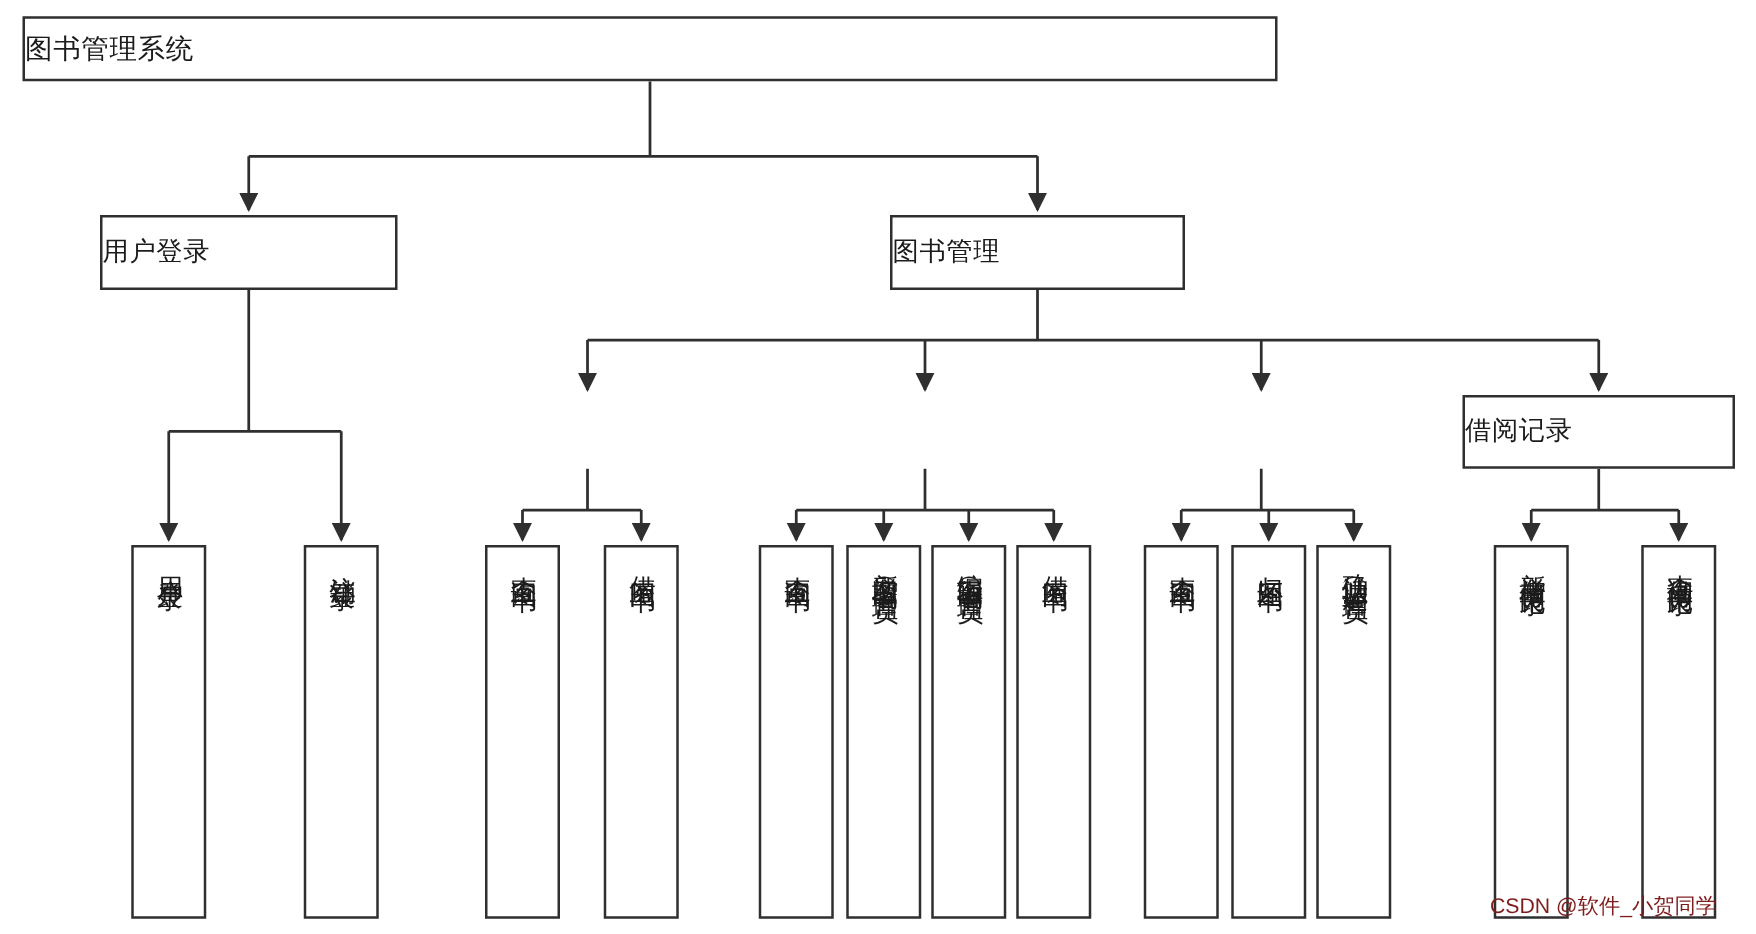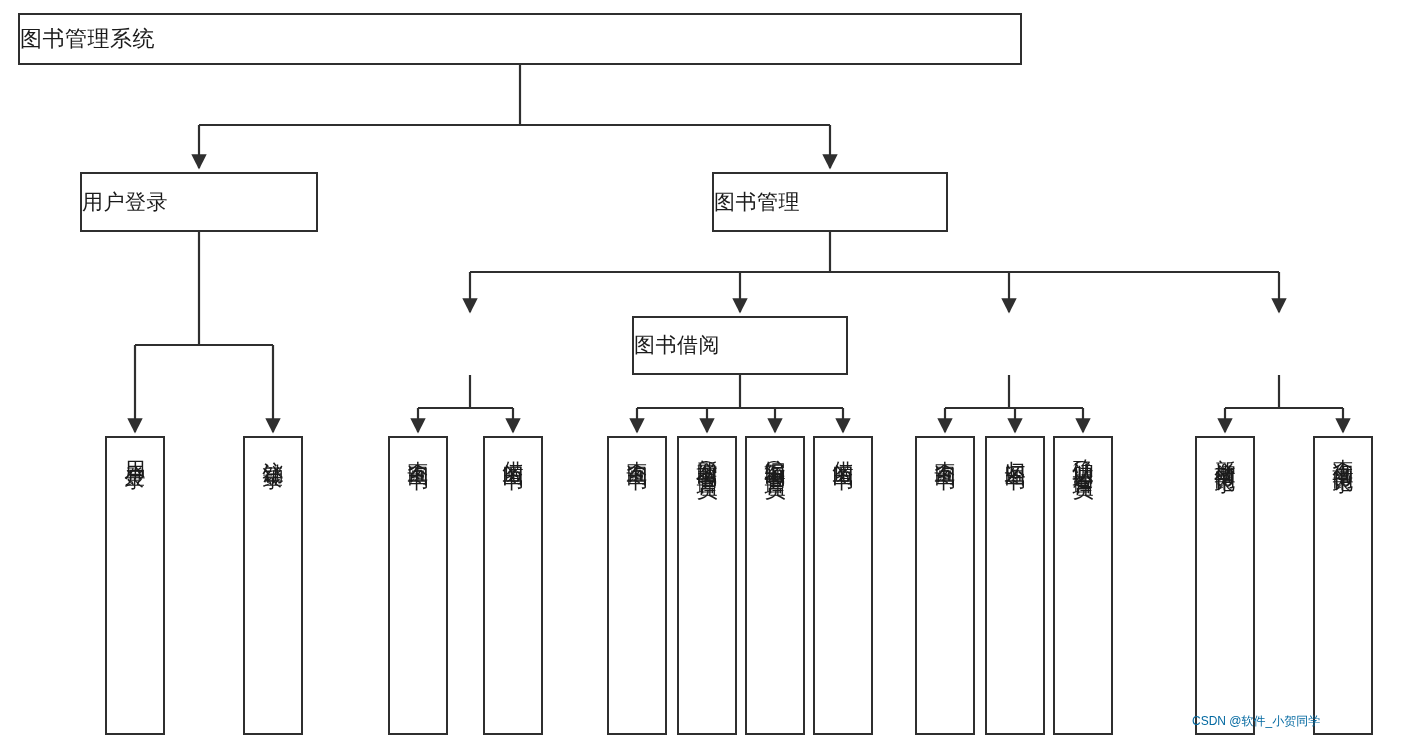--- a/index.html
+++ b/index.html
@@ -65,22 +65,22 @@
     white-space: nowrap;
   }
   
   .node.vert.tall {
     padding-top: 4px;
   }
   .watermark {
     position: absolute;
     left: 1192px;
     top: 713px;
-    font-size: 12px;
-    color: #0369a1;
+    font-size: 17px;
+    color: #7f1d1d;
     white-space: nowrap;
     user-select: none;
   }
 </style>
 </head>
 <body>
 
 <div id="diagram-root">
 
   <svg id="connector-layer" viewBox="0 0 1405 747" width="1405" height="747" xmlns="http://www.w3.org/2000/svg">
@@ -140,25 +140,25 @@
 
   <div class="node horiz" style="left:80px; top:172px; width:238px; height:60px;">
     <span class="node-label">用户登录</span>
   </div>
 
   <div class="node horiz" style="left:712px; top:172px; width:236px; height:60px;">
     <span class="node-label">图书管理</span>
   </div>
 
 
-  <div class="node horiz" style="left:632px; top:316px; width:216px; height:59px;">
-    <span class="node-label">图书借阅</span>
-  </div>
-
-
+
+
+  <div class="node horiz" style="left:1170px; top:316px; width:218px; height:59px;">
+    <span class="node-label">借阅记录</span>
+  </div>
 
   <div class="node vert" style="left:105px; top:436px; width:60px; height:299px;">
     <span class="node-label">用户登录</span>
   </div>
 
   <div class="node vert" style="left:243px; top:436px; width:60px; height:299px;">
     <span class="node-label">注销登录</span>
   </div>
 
   <div class="node vert" style="left:388px; top:436px; width:60px; height:299px;">

